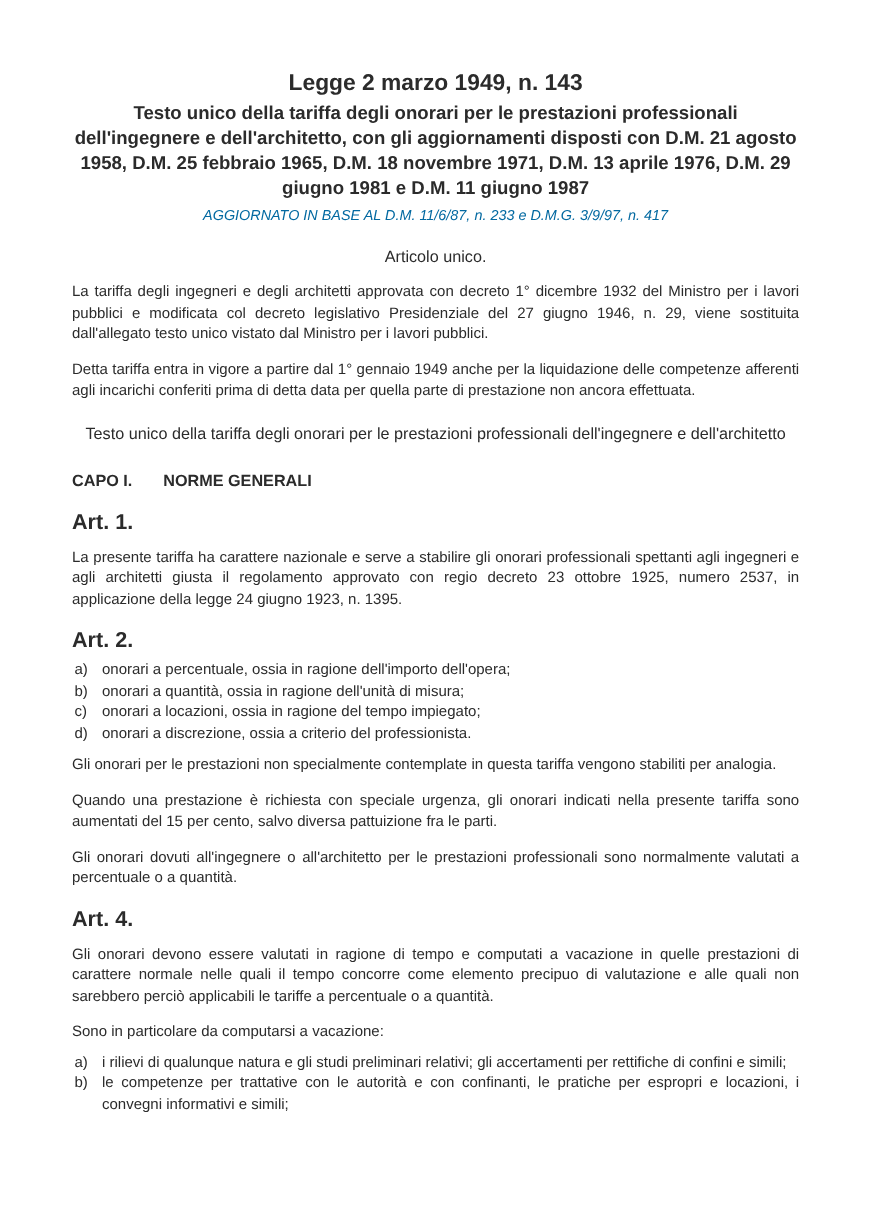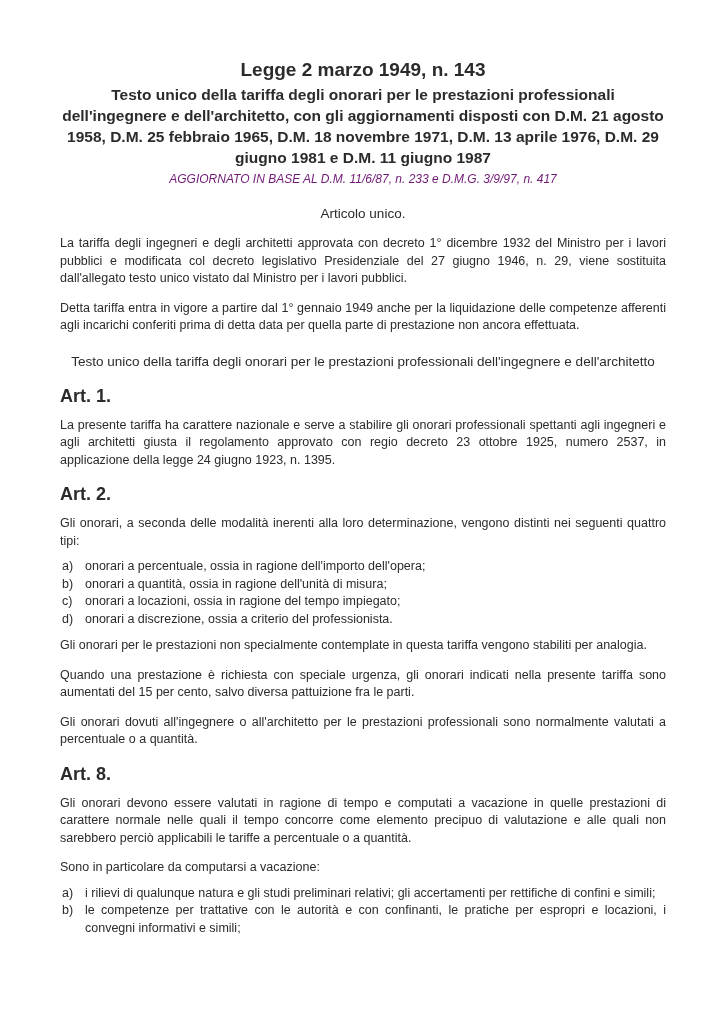--- a/index.html
+++ b/index.html
@@ -37,21 +37,21 @@
     font-weight: bold;
     text-align: center;
     color: #2b2b2b;
   }
   .update-note {
     margin-top: 3px;
     font-size: 12px;
     line-height: 16px;
     font-style: italic;
     text-align: center;
-    color: #701a75;
+    color: #0369a1;
   }
   .center-heading {
     margin: 17px 0 0 0;
     font-size: 13.5px;
     line-height: 19px;
     font-weight: normal;
     text-align: center;
     color: #2b2b2b;
   }
   .body-text {
@@ -108,28 +108,30 @@
   <div class="update-note">AGGIORNATO IN BASE AL D.M. 11/6/87, n. 233 e D.M.G. 3/9/97, n. 417</div>
 
   <h3 class="center-heading">Articolo unico.</h3>
 
   <p class="body-text">La tariffa degli ingegneri e degli architetti approvata con decreto 1° dicembre 1932 del Ministro per i lavori pubblici e modificata col decreto legislativo Presidenziale del 27 giugno 1946, n. 29, viene sostituita dall'allegato testo unico vistato dal Ministro per i lavori pubblici.</p>
 
   <p class="body-text">Detta tariffa entra in vigore a partire dal 1° gennaio 1949 anche per la liquidazione delle competenze afferenti agli incarichi conferiti prima di detta data per quella parte di prestazione non ancora effettuata.</p>
 
   <h3 class="center-heading">Testo unico della tariffa degli onorari per le prestazioni professionali dell'ingegnere e dell'architetto</h3>
 
+  <div class="capo-heading">
+    <span class="capo-label">CAPO I.</span><span>NORME GENERALI</span>
+  </div>
 
   <h4 class="article-heading">Art. 1.</h4>
 
   <p class="body-text">La presente tariffa ha carattere nazionale e serve a stabilire gli onorari professionali spettanti agli ingegneri e agli architetti giusta il regolamento approvato con regio decreto 23 ottobre 1925, numero 2537, in applicazione della legge 24 giugno 1923, n. 1395.</p>
 
   <h4 class="article-heading">Art. 2.</h4>
 
-  <p class="body-text">Gli onorari, a seconda delle modalità inerenti alla loro determinazione, vengono distinti nei seguenti quattro tipi:</p>
 
   <div class="doc-list">
     <div class="li">
       <span class="marker">a)</span>
       <span>onorari a percentuale, ossia in ragione dell'importo dell'opera;</span>
     </div>
     <div class="li">
       <span class="marker">b)</span>
       <span>onorari a quantità, ossia in ragione dell'unità di misura;</span>
     </div>
@@ -143,21 +145,21 @@
     </div>
   </div>
 
   <p class="body-text" style="margin-top:9px;">Gli onorari per le prestazioni non specialmente contemplate in questa tariffa vengono stabiliti per analogia.</p>
 
   <p class="body-text">Quando una prestazione è richiesta con speciale urgenza, gli onorari indicati nella presente tariffa sono aumentati del 15 per cento, salvo diversa pattuizione fra le parti.</p>
 
 
   <p class="body-text">Gli onorari dovuti all'ingegnere o all'architetto per le prestazioni professionali sono normalmente valutati a percentuale o a quantità.</p>
 
-  <h4 class="article-heading">Art. 8.</h4>
+  <h4 class="article-heading">Art. 4.</h4>
 
   <p class="body-text">Gli onorari devono essere valutati in ragione di tempo e computati a vacazione in quelle prestazioni di carattere normale nelle quali il tempo concorre come elemento precipuo di valutazione e alle quali non sarebbero perciò applicabili le tariffe a percentuale o a quantità.</p>
 
   <p class="body-text">Sono in particolare da computarsi a vacazione:</p>
 
   <div class="doc-list">
     <div class="li">
       <span class="marker">a)</span>
       <span>i rilievi di qualunque natura e gli studi preliminari relativi; gli accertamenti per rettifiche di confini e simili;</span>
     </div>

